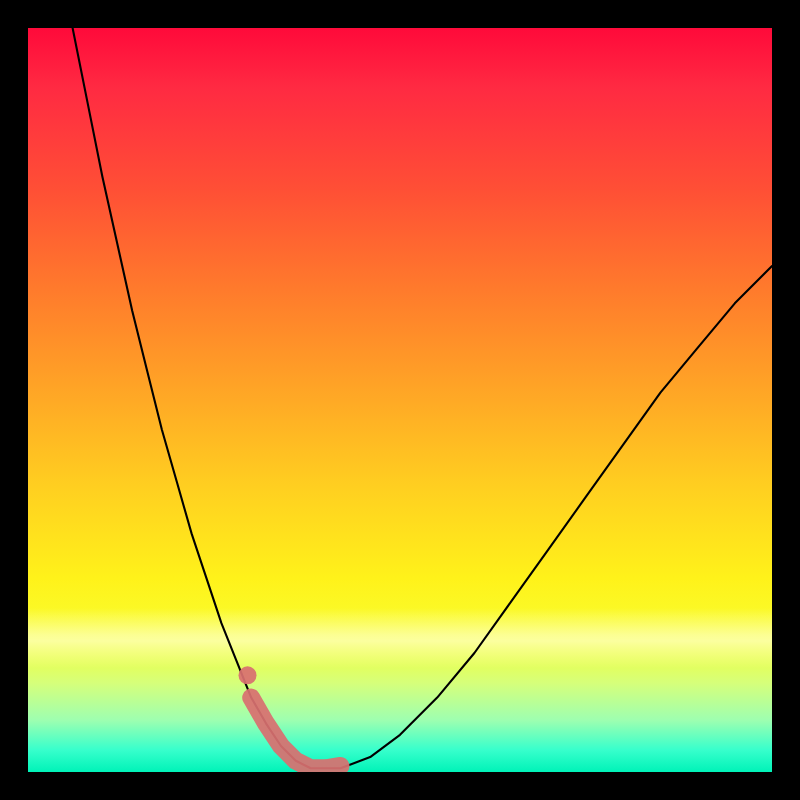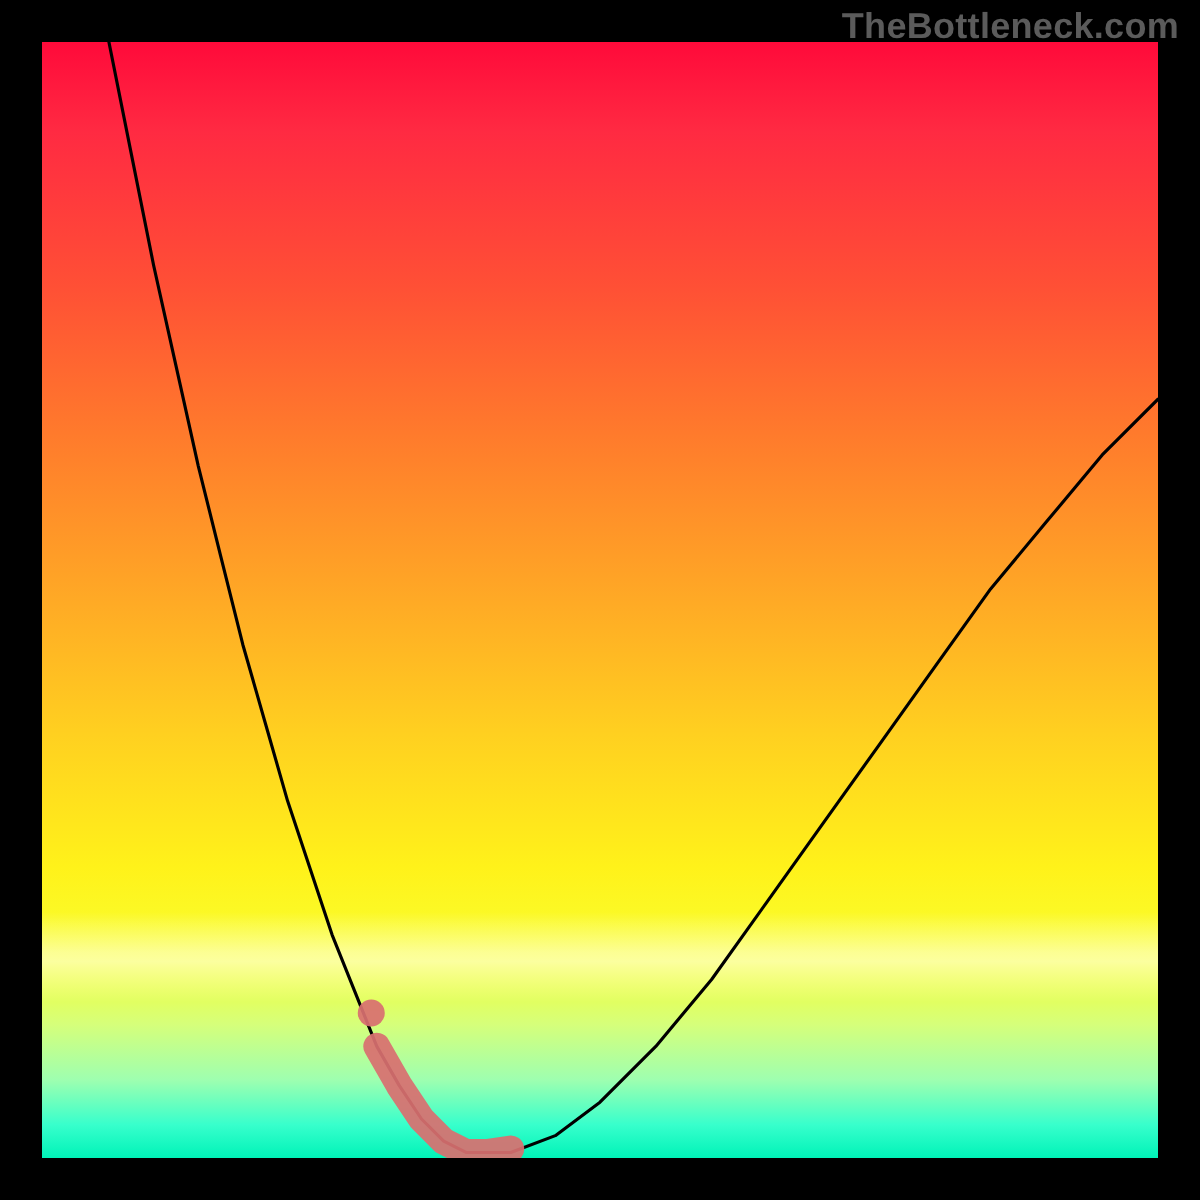--- a/index.html
+++ b/index.html
@@ -97,21 +97,20 @@
   }
   .marker-dot {
     fill: #d87070;
     opacity: 0.93;
   }
 </style>
 </head>
 <body>
 
 <div class="frame">
-  <div class="watermark">TheBottleneck.com</div>
 
   <div class="plot">
     <div class="bg-gradient"></div>
     <div class="whitish-band"></div>
 
     <svg class="curve" viewBox="0 0 744 744">
       <path id="curvePath" class="curve-path" d="M44.6 0.0 L59.5 74.4 L74.4 148.8 L89.3 215.8 L104.2 282.7 L119.0 342.2 L133.9 401.8 L148.8 453.8 L163.7 505.9 L178.6 550.6 L193.4 595.2 L208.3 632.4 L223.2 669.6 L238.1 695.6 L253.0 718.0 L267.8 732.8 L282.7 740.3 L312.5 740.3 L342.2 729.1 L372.0 706.8 L409.2 669.6 L446.4 625.0 L483.6 572.9 L520.8 520.8 L558.0 468.7 L595.2 416.6 L632.4 364.6 L669.6 319.9 L706.8 275.3 L744.0 238.1"></path>
       <path id="markerPath" class="marker-path" d="M223.2 669.6 L238.1 695.6 L253.0 718.0 L267.8 732.8 L282.7 740.3 L297.6 740.3 L312.5 738.0"></path>
       <circle id="markerDot" class="marker-dot" r="9" cx="219.5" cy="647.3"></circle>
     </svg>

